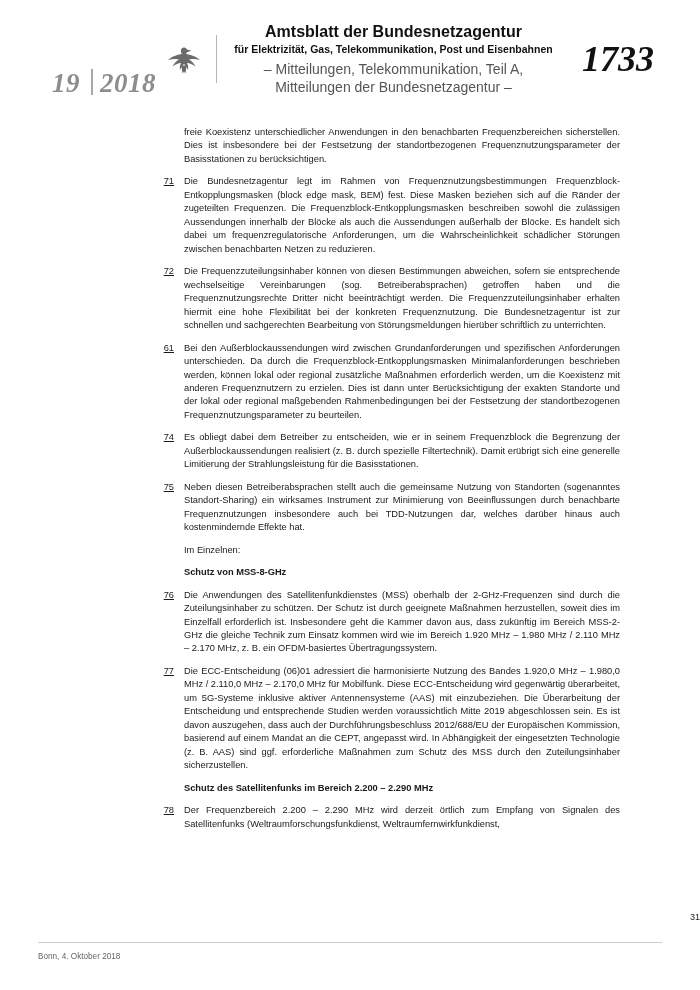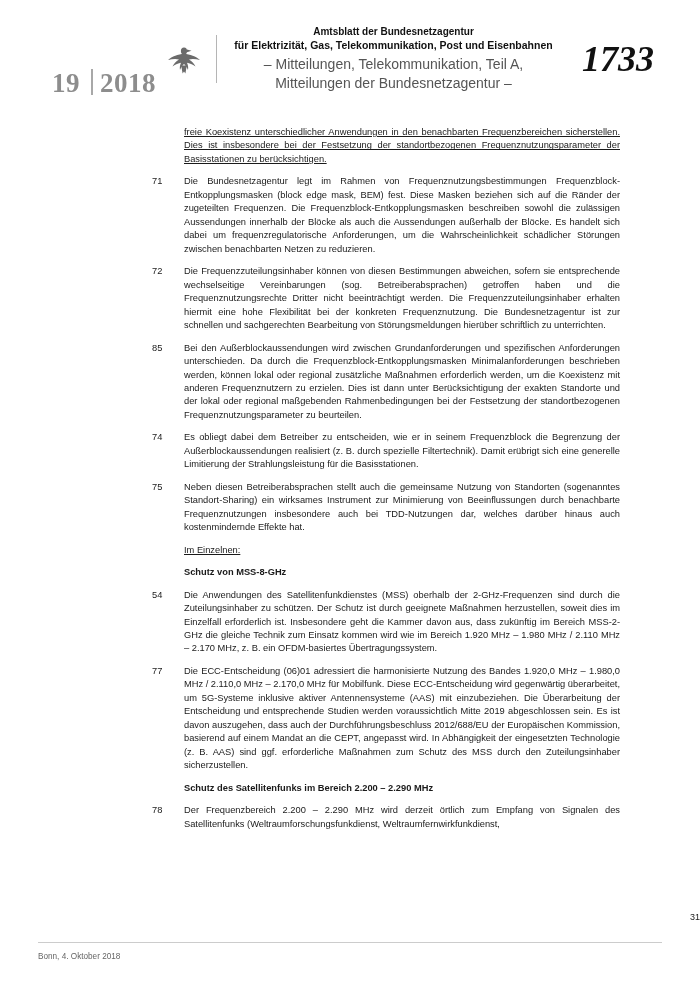--- a/index.html
+++ b/index.html
@@ -29,20 +29,21 @@
     left: 52px;
     right: 46px;
     height: 58px;
     display: flex;
     align-items: center;
   }
   .issue-block {
     display: flex;
     align-items: baseline;
     font-family: "Liberation Serif", serif;
+    font-style: italic;
     font-weight: bold;
     color: #8d8d8d;
     font-size: 27px;
     letter-spacing: 0.5px;
     width: 112px;
     justify-content: flex-end;
     margin-top: 47px;
   }
   .issue-num { padding-right: 6px; }
   .issue-sep {
@@ -74,21 +75,21 @@
     margin-right: 12px;
     flex: none;
   }
 
   .header-text {
     flex: 1 1 auto;
     text-align: center;
     line-height: 1.35;
   }
   .header-title-1 {
-    font-size: 10px;
+    font-size: 16px;
     font-weight: bold;
     color: #111;
   }
   .header-title-2 {
     font-size: 10.5px;
     font-weight: bold;
     color: #111;
   }
   .header-sub {
     font-size: 14px;
@@ -120,35 +121,35 @@
   .para {
     position: relative;
     padding-left: 32px;
     margin-bottom: 9px;
   }
   .para .marginal-number {
     position: absolute;
     left: 0;
     top: 0;
     width: 22px;
-    text-align: left;
+    text-align: right;
     font-size: 9.3px;
+    text-decoration: underline;
   }
   .subheading {
     font-weight: bold;
     font-size: 9.3px;
     padding-left: 32px;
     margin-bottom: 9px;
     margin-top: 2px;
     text-align: left;
   }
   .intro-para {
     padding-left: 32px;
     margin-bottom: 9px;
-    text-decoration: underline;
   }
 
   
   .footer-page {
     position: absolute;
     left: 0;
     right: 0;
     top: 912px;
     text-align: right;
     font-size: 9px;
@@ -213,40 +214,40 @@
       <span class="marginal-number">71</span>
       <span>Die Bundesnetzagentur legt im Rahmen von Frequenznutzungsbestimmungen Frequenzblock-Entkopplungsmasken (block edge mask, BEM) fest. Diese Masken beziehen sich auf die Ränder der zugeteilten Frequenzen. Die Frequenzblock-Entkopplungsmasken beschreiben sowohl die zulässigen Aussendungen innerhalb der Blöcke als auch die Aussendungen außerhalb der Blöcke. Es handelt sich dabei um frequenzregulatorische Anforderungen, um die Wahrscheinlichkeit schädlicher Störungen zwischen benachbarten Netzen zu reduzieren.</span>
     </div>
 
     <div class="para">
       <span class="marginal-number">72</span>
       <span>Die Frequenzzuteilungsinhaber können von diesen Bestimmungen abweichen, sofern sie entsprechende wechselseitige Vereinbarungen (sog. Betreiberabsprachen) getroffen haben und die Frequenznutzungsrechte Dritter nicht beeinträchtigt werden. Die Frequenzzuteilungsinhaber erhalten hiermit eine hohe Flexibilität bei der konkreten Frequenznutzung. Die Bundesnetzagentur ist zur schnellen und sachgerechten Bearbeitung von Störungsmeldungen hierüber schriftlich zu unterrichten.</span>
     </div>
 
     <div class="para">
-      <span class="marginal-number">85</span>
+      <span class="marginal-number">61</span>
       <span>Bei den Außerblockaussendungen wird zwischen Grundanforderungen und spezifischen Anforderungen unterschieden. Da durch die Frequenzblock-Entkopplungsmasken Minimalanforderungen beschrieben werden, können lokal oder regional zusätzliche Maßnahmen erforderlich werden, um die Koexistenz mit anderen Frequenznutzern zu erzielen. Dies ist dann unter Berücksichtigung der exakten Standorte und der lokal oder regional maßgebenden Rahmenbedingungen bei der Festsetzung der standortbezogenen Frequenznutzungsparameter zu beurteilen.</span>
     </div>
 
     <div class="para">
       <span class="marginal-number">74</span>
       <span>Es obliegt dabei dem Betreiber zu entscheiden, wie er in seinem Frequenzblock die Begrenzung der Außerblockaussendungen realisiert (z. B. durch spezielle Filtertechnik). Damit erübrigt sich eine generelle Limitierung der Strahlungsleistung für die Basisstationen.</span>
     </div>
 
     <div class="para">
       <span class="marginal-number">75</span>
       <span>Neben diesen Betreiberabsprachen stellt auch die gemeinsame Nutzung von Standorten (sogenanntes Standort-Sharing) ein wirksames Instrument zur Minimierung von Beeinflussungen durch benachbarte Frequenznutzungen insbesondere auch bei TDD-Nutzungen dar, welches darüber hinaus auch kostenmindernde Effekte hat.</span>
     </div>
 
     <div class="intro-para">Im Einzelnen:</div>
 
     <div class="subheading">Schutz von MSS-8-GHz</div>
 
     <div class="para">
-      <span class="marginal-number">54</span>
+      <span class="marginal-number">76</span>
       <span>Die Anwendungen des Satellitenfunkdienstes (MSS) oberhalb der 2-GHz-Frequenzen sind durch die Zuteilungsinhaber zu schützen. Der Schutz ist durch geeignete Maßnahmen herzustellen, soweit dies im Einzelfall erforderlich ist. Insbesondere geht die Kammer davon aus, dass zukünftig im Bereich MSS-2-GHz die gleiche Technik zum Einsatz kommen wird wie im Bereich 1.920 MHz – 1.980 MHz / 2.110 MHz – 2.170 MHz, z. B. ein OFDM-basiertes Übertragungssystem.</span>
     </div>
 
     <div class="para">
       <span class="marginal-number">77</span>
       <span>Die ECC-Entscheidung (06)01 adressiert die harmonisierte Nutzung des Bandes 1.920,0 MHz – 1.980,0 MHz / 2.110,0 MHz – 2.170,0 MHz für Mobilfunk. Diese ECC-Entscheidung wird gegenwärtig überarbeitet, um 5G-Systeme inklusive aktiver Antennensysteme (AAS) mit einzubeziehen. Die Überarbeitung der Entscheidung und entsprechende Studien werden voraussichtlich Mitte 2019 abgeschlossen sein. Es ist davon auszugehen, dass auch der Durchführungsbeschluss 2012/688/EU der Europäischen Kommission, basierend auf einem Mandat an die CEPT, angepasst wird. In Abhängigkeit der eingesetzten Technologie (z. B. AAS) sind ggf. erforderliche Maßnahmen zum Schutz des MSS durch den Zuteilungsinhaber sicherzustellen.</span>
     </div>
 
     <div class="subheading">Schutz des Satellitenfunks im Bereich 2.200 – 2.290 MHz</div>
 

